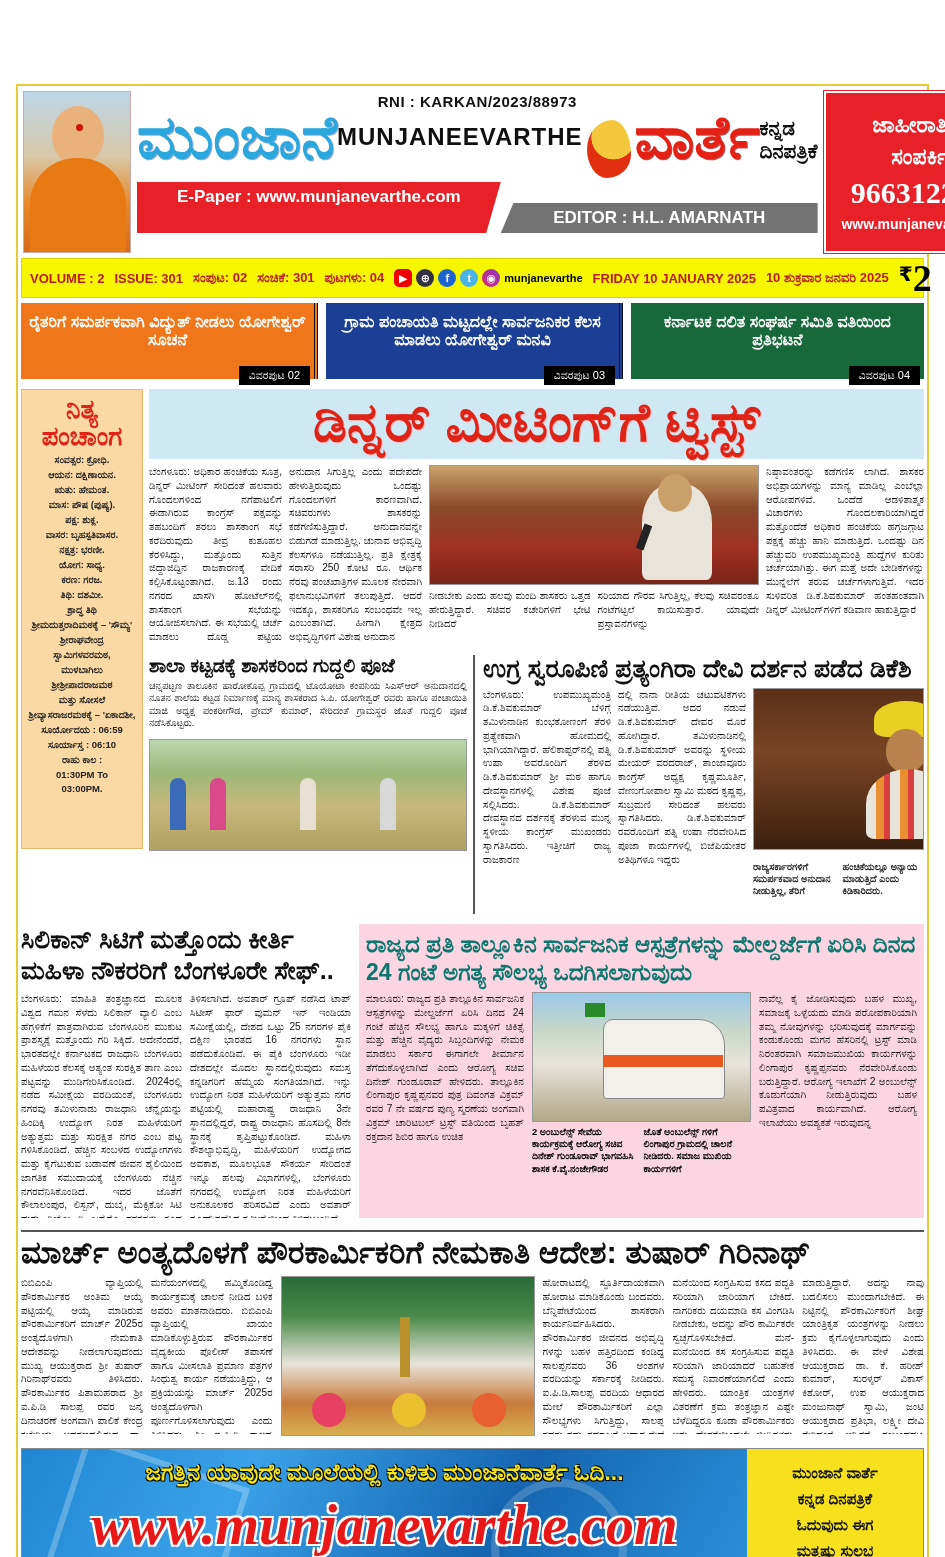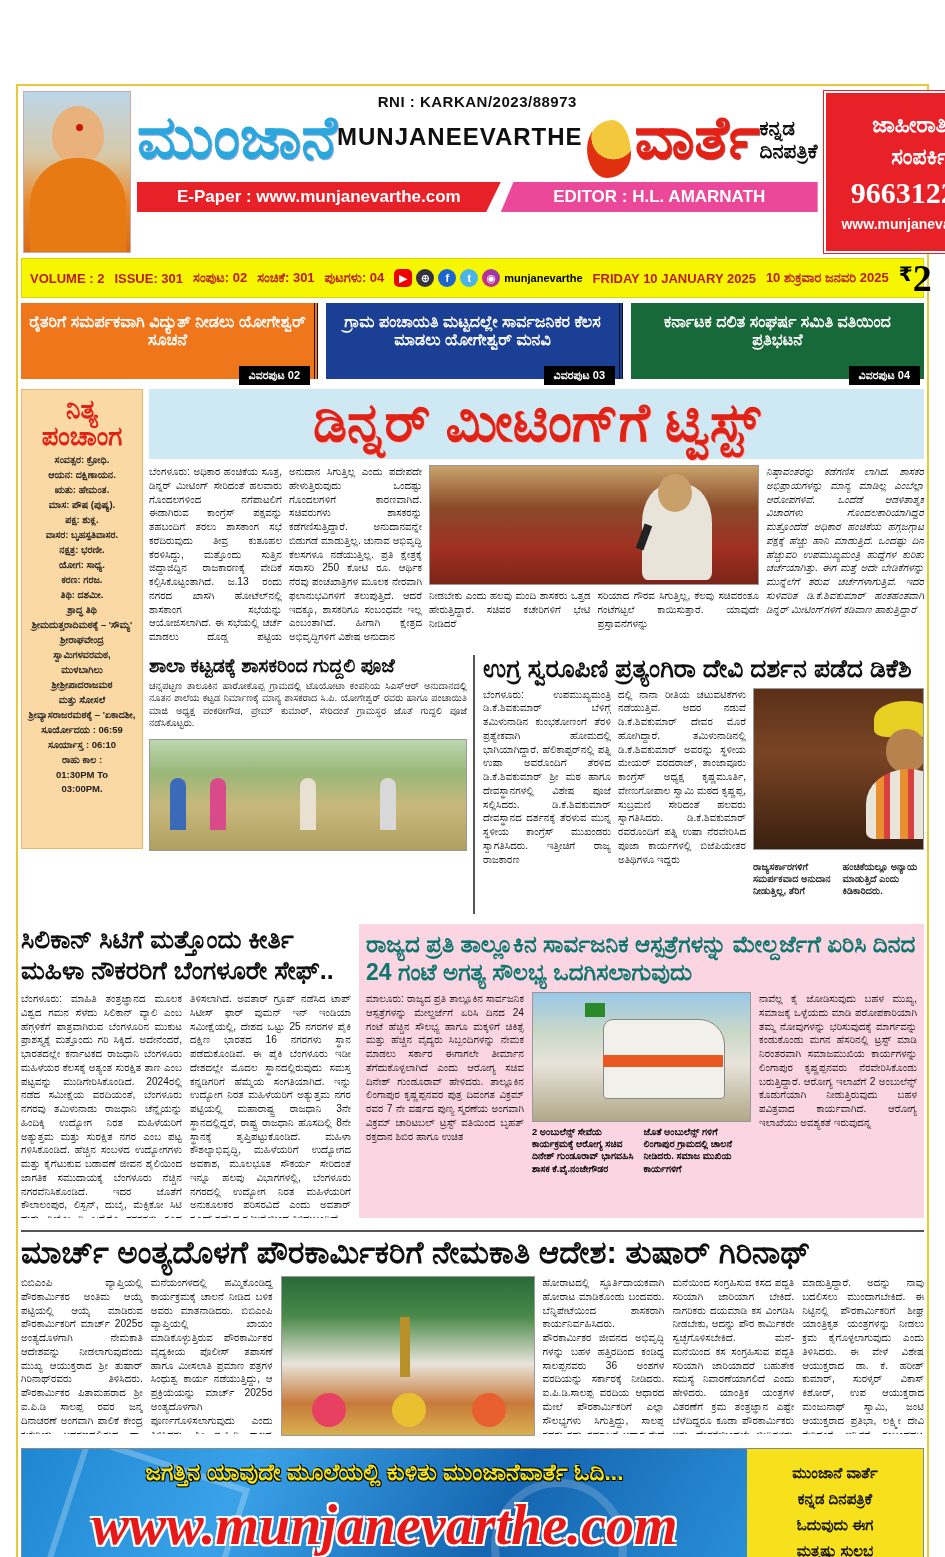--- a/index.html
+++ b/index.html
@@ -15,21 +15,21 @@
   .rni{font-size:15px;font-weight:bold;color:#111;letter-spacing:.5px;margin-top:2px;}
   .logo-row{display:flex;align-items:flex-start;gap:4px;margin-top:-4px;}
   .logo-col{display:flex;align-items:center;}
   .logo-blue{color:#2aa7dd;font-size:60px;font-weight:bold;line-height:1.05;text-shadow:1px 1px 0 #9ad;}
   .logo-red{color:#e42114;font-size:60px;font-weight:bold;line-height:1.05;text-shadow:1px 1px 0 #b55;}
   .logo-en{font-size:24px;font-weight:bold;color:#101010;letter-spacing:1px;margin-top:-2px;}
   .logo-sub{font-size:20px;font-weight:bold;color:#101010;margin-top:4px;}
   .mapicon{width:44px;height:58px;margin-top:14px;background:radial-gradient(circle at 60% 30%,#f4c83c 0 45%,#e03010 46% 100%);border-radius:58% 42% 55% 45%/50% 60% 40% 50%;flex:none;}
   .ribbons{display:flex;width:100%;margin-top:4px;}
   .ribbon-red{flex:1.15;background:#e82129;color:#fff;font-weight:bold;font-size:17px;text-align:center;padding:5px 2px;clip-path:polygon(0 0,100% 0,96% 100%,0 100%);}
-  .ribbon-blue{flex:1;background:#ec4899;color:#fff;font-weight:bold;font-size:17px;text-align:center;padding:5px 2px;clip-path:polygon(4% 0,100% 0,100% 100%,0 100%);}
+  .ribbon-blue{flex:1;background:#737373;color:#fff;font-weight:bold;font-size:17px;text-align:center;padding:5px 2px;clip-path:polygon(4% 0,100% 0,100% 100%,0 100%);margin-top:21px;}
   .adbox{width:196px;flex:none;background:#e82129;border:2px solid #fff;outline:1px solid #e82129;color:#fff;text-align:center;display:flex;flex-direction:column;justify-content:center;gap:6px;padding:6px 2px;}
   .adbox .k{font-size:22px;font-weight:bold;}
   .adbox .ph{font-size:30px;font-weight:bold;font-family:"Liberation Serif","DejaVu Serif",serif;}
   .adbox .st{font-size:14px;font-weight:bold;}
   
   .infobar{display:flex;align-items:center;background:#f6f600;border:1px solid #d8d800;margin-top:3px;padding:2px 8px;gap:10px;height:34px;}
   .infobar .meta{font-size:13px;font-weight:bold;color:#b91c1c;white-space:nowrap;}
   .soc{display:flex;align-items:center;gap:4px;}
   .icn{width:18px;height:18px;border-radius:50%;color:#fff;font-size:11px;font-weight:bold;display:flex;align-items:center;justify-content:center;flex:none;}
   .icn.yt{border-radius:5px;background:#e00;}
@@ -41,32 +41,32 @@
   .price{margin-left:auto;display:flex;align-items:flex-start;}
   .price .sym{font-size:20px;font-weight:bold;}
   .price .num{font-size:38px;font-weight:bold;line-height:.85;font-family:"Liberation Serif","DejaVu Serif",serif;}
   
   .teasers{display:flex;gap:8px;margin-top:5px;}
   .teaser{flex:1;color:#fff;font-weight:bold;font-size:16px;text-align:center;padding:10px 8px 4px 8px;position:relative;border-right:4px double #111;min-height:62px;}
   .teaser:last-child{border-right:none;}
   .t-orange{background:#f0761c;}
   .t-blue{background:#1c3f96;}
   .t-green{background:#17693a;}
-  .pagetag{position:absolute;right:4px;bottom:-6px;background:#000;color:#fff;font-size:11px;font-weight:bold;padding:3px 10px;}
+  .pagetag{position:absolute;right:4px;bottom:-6px;background:#000;color:#fff;font-size:11px;font-weight:normal;padding:3px 10px;}
   .mainrow{display:flex;gap:6px;margin-top:10px;}
   .sidebar{width:112px;flex:none;background:#fbd9a4;border:1px solid #e8b86a;text-align:center;padding:6px 4px;height:446px;overflow:hidden;}
   .sb-title{color:#e02317;font-size:26px;font-weight:bold;line-height:1.05;}
   .sb-line{font-size:9.5px;color:#222;margin-top:3px;font-weight:bold;}
   .contentA{flex:1;min-width:0;}
   .headline-banner{background:#cfe9f4;text-align:center;padding:6px 4px 10px 4px;}
   .headline-banner .h{color:#e02317;font-size:54px;font-weight:bold;line-height:1.0;text-shadow:1px 1px 0 #fbb;}
   .main-article{display:flex;gap:7px;margin-top:6px;}
   .mcol{font-size:10.2px;line-height:1.35;text-align:justify;color:#111;overflow:hidden;}
   .mcol.c1,.mcol.c2{width:133px;flex:none;height:182px;}
-  .mcol.c4{flex:1;height:182px;font-style:italic;}
+  .mcol.c4{flex:1;height:182px;}
   .photoblock{width:330px;flex:none;}
   .photo{position:relative;overflow:hidden;border:1px solid #999;}
   .ph-main{height:118px;background:linear-gradient(180deg,#caa36a 0%,#8a4a2a 35%,#a03022 70%,#7a2418 100%);}
   .ph-main .man{position:absolute;right:46px;top:18px;width:70px;height:96px;background:#e8e4da;border-radius:40% 40% 8% 8%;}
   .ph-main .face{position:absolute;right:66px;top:8px;width:34px;height:38px;border-radius:50%;background:#caa06a;}
   .ph-main .mic{position:absolute;right:110px;top:58px;width:8px;height:26px;background:#222;transform:rotate(20deg);}
   .underrow{display:flex;gap:7px;margin-top:4px;}
   .underrow .mcol{flex:1;height:56px;}
   
   .subrow{display:flex;gap:8px;margin-top:8px;}

